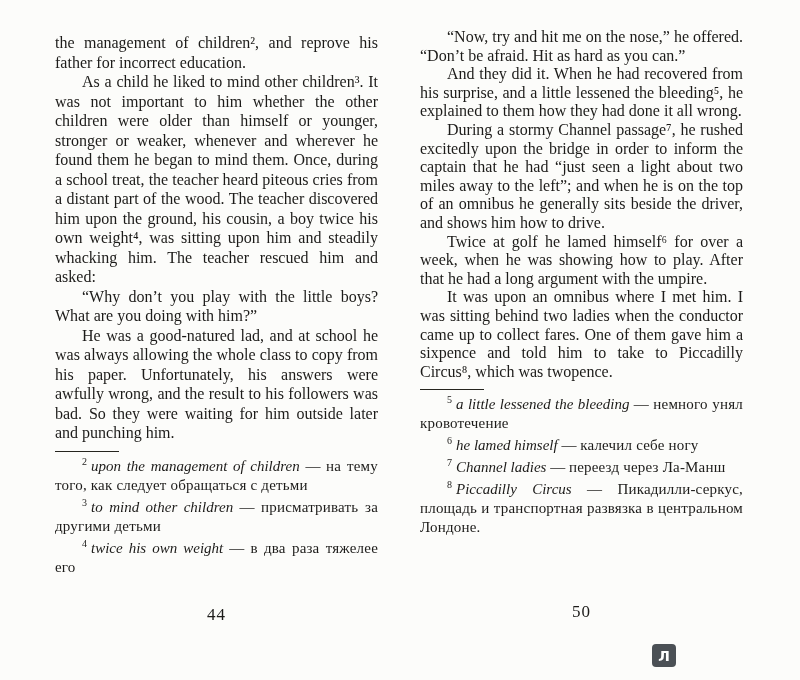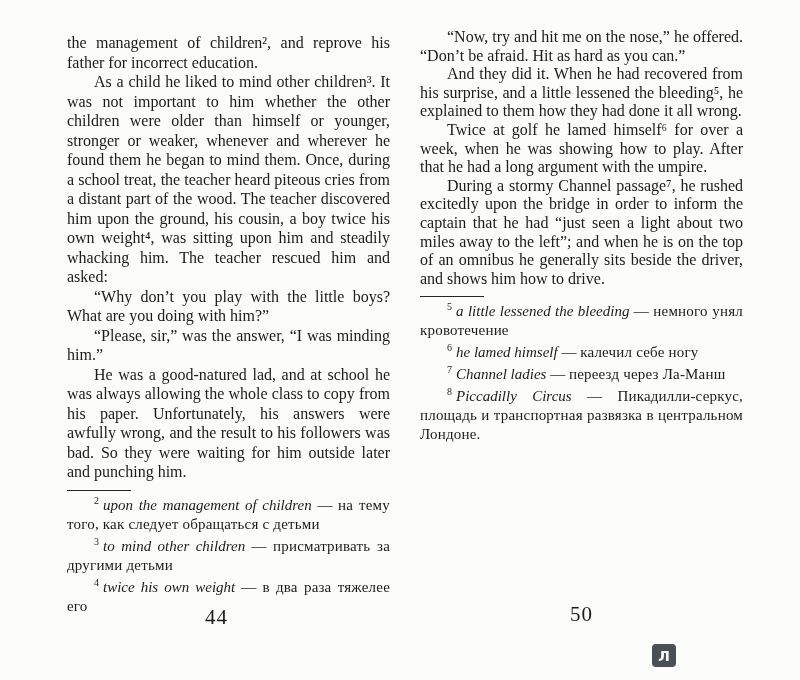--- a/index.html
+++ b/index.html
@@ -9,21 +9,21 @@
     background: #fcfcfa;
     font-family: "Liberation Serif", "DejaVu Serif", serif;
     color: #1c1b19;
     overflow: hidden;
   }
   .page-col {
     position: absolute;
     width: 323px;
     text-align: justify;
   }
-  .page-col.left  { left: 55px;  top: 33px; font-size: 16px; line-height: 19.5px; margin-left: 12px; }
+  .page-col.left  { left: 55px;  top: 33px; font-size: 16px; line-height: 19.5px; }
   .page-col.right { left: 420px; top: 28px; font-size: 16px; line-height: 18.6px; }
   p.para { text-align: justify; }
   p.para.indent { text-indent: 27px; }
   .footnote-rule {
     width: 64px;
     border: none;
     border-top: 1.6px solid #26251f;
     margin: 8px 0 5px 0;
   }
   .footnotes { font-size: 15px; line-height: 19px; }
@@ -34,21 +34,21 @@
     line-height: 0;
     margin-right: 4px;
   }
   .fn-en { font-style: italic; }
   .fn-dash { white-space: pre; }
   .fn-ru { letter-spacing: 0.2px; }
   .page-num {
     position: absolute;
     width: 323px;
     text-align: center;
-    font-size: 21px;
+    font-size: 17px;
     letter-spacing: 1px;
     color: #1c1b19;
   }
   .page-num.left  { left: 55px;  top: 605px; }
   .page-num.right { left: 420px; top: 602px; }
   .watermark {
     position: absolute;
     left: 652px;
     top: 644px;
     width: 24px;
@@ -69,43 +69,43 @@
 </style>
 </head>
 <body>
 
 <div>
 
   <div class="page-col left">
     <p class="para">the management of children², and reprove his father for incorrect education.</p>
     <p class="para indent">As a child he liked to mind other children³. It was not important to him whether the other children were older than himself or younger, stronger or weaker, whenever and wherever he found them he began to mind them. Once, during a school treat, the teacher heard piteous cries from a distant part of the wood. The teacher discovered him upon the ground, his cousin, a boy twice his own weight⁴, was sitting upon him and steadily whacking him. The teacher rescued him and asked:</p>
     <p class="para indent">“Why don’t you play with the little boys? What are you doing with him?”</p>
-    <p class="para indent">“Please, sir,” was the answer, “I was minding him.”</p>
     <p class="para indent">He was a good-natured lad, and at school he was always allowing the whole class to copy from his paper. Unfortunately, his answers were awfully wrong, and the result to his followers was bad. So they were waiting for him outside later and punching him.</p>
 
     <hr class="footnote-rule">
 
     <div class="footnotes">
       <p class="footnote">
         <span class="fn-marker">2</span><span class="fn-en">upon the management of children</span><span class="fn-dash"> — </span><span class="fn-ru">на тему того, как следует обращаться с детьми</span>
       </p>
       <p class="footnote">
         <span class="fn-marker">3</span><span class="fn-en">to mind other children</span><span class="fn-dash"> — </span><span class="fn-ru">присматривать за другими детьми</span>
       </p>
       <p class="footnote">
         <span class="fn-marker">4</span><span class="fn-en">twice his own weight</span><span class="fn-dash"> — </span><span class="fn-ru">в два раза тяжелее его</span>
       </p>
     </div>
   </div>
 
   <div class="page-col right">
     <p class="para indent">“Now, try and hit me on the nose,” he offered. “Don’t be afraid. Hit as hard as you can.”</p>
     <p class="para indent">And they did it. When he had recovered from his surprise, and a little lessened the bleeding⁵, he explained to them how they had done it all wrong.</p>
+    <p class="para indent">During a stormy Channel passage⁷, he rushed excitedly upon the bridge in order to inform the captain that he had “just seen a light about two miles away to the left”; and when he is on the top of an omnibus he generally sits beside the driver, and shows him how to drive.</p>
     <p class="para indent">Twice at golf he lamed himself⁶ for over a week, when he was showing how to play. After that he had a long argument with the umpire.</p>
-    <p class="para indent">During a stormy Channel passage⁷, he rushed excitedly upon the bridge in order to inform the captain that he had “just seen a light about two miles away to the left”; and when he is on the top of an omnibus he generally sits beside the driver, and shows him how to drive.</p>
+    <p class="para indent">It was upon an omnibus where I met him. I was sitting behind two ladies when the conductor came up to collect fares. One of them gave him a sixpence and told him to take to Piccadilly Circus⁸, which was twopence.</p>
 
     <hr class="footnote-rule">
 
     <div class="footnotes">
       <p class="footnote">
         <span class="fn-marker">5</span><span class="fn-en">a little lessened the bleeding</span><span class="fn-dash"> — </span><span class="fn-ru">немного унял кровотечение</span>
       </p>
       <p class="footnote">
         <span class="fn-marker">6</span><span class="fn-en">he lamed himself</span><span class="fn-dash"> — </span><span class="fn-ru">калечил себе ногу</span>
       </p>

